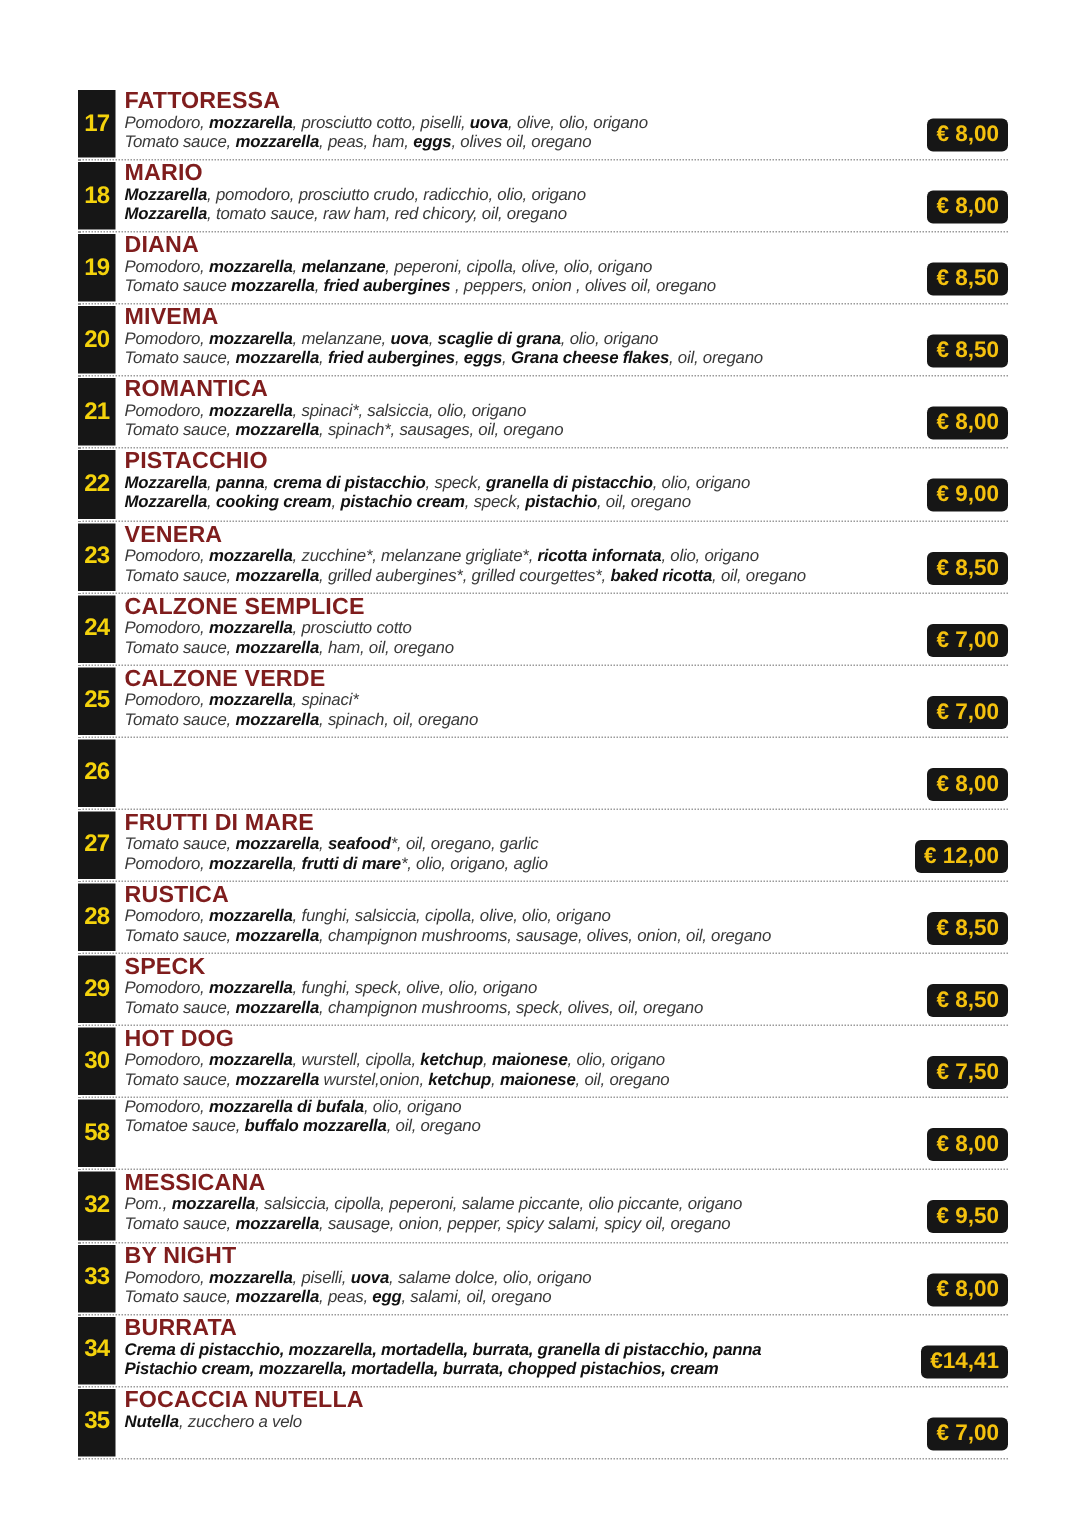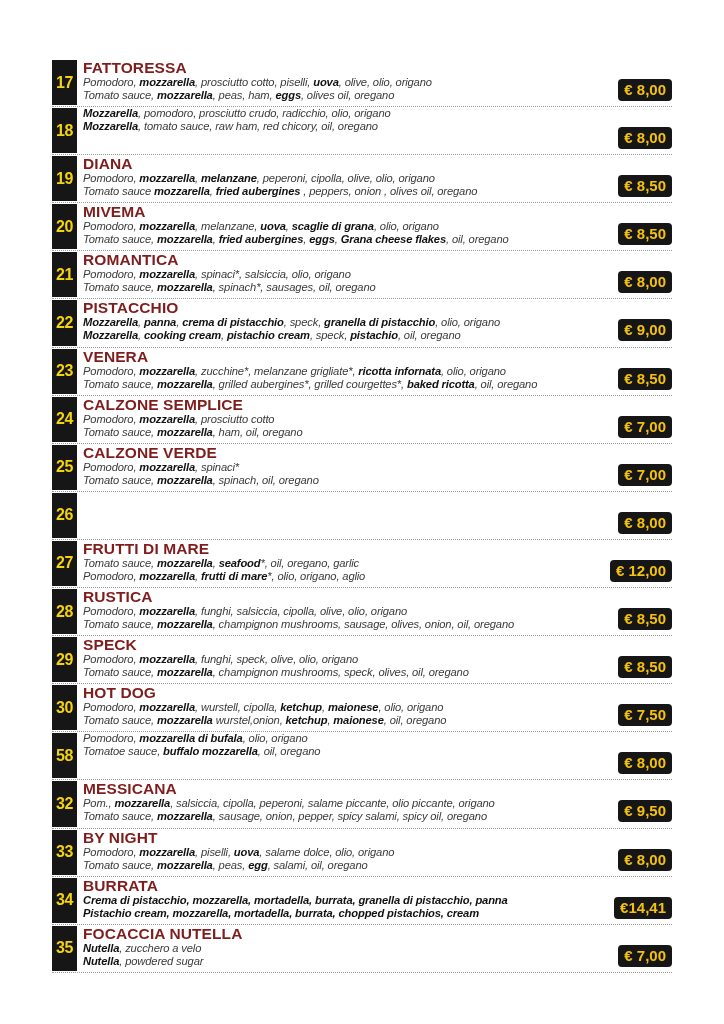--- a/index.html
+++ b/index.html
@@ -29,20 +29,21 @@
     <div class="content">
       <div class="title">FATTORESSA</div>
       <div class="line"><span>Pomodoro, </span><b>mozzarella</b><span>, prosciutto cotto, piselli, </span><b>uova</b><span>, olive, olio, origano</span></div>
       <div class="line"><span>Tomato sauce, </span><b>mozzarella</b><span>, peas, ham, </span><b>eggs</b><span>, olives oil, oregano</span></div>
     </div>
     <div class="price">€ 8,00</div>
   </div>
     <div class="row">
     <div class="num">18</div>
     <div class="content">
+      <div class="title">MARIO</div>
       <div class="line"><b>Mozzarella</b><span>, pomodoro, prosciutto crudo, radicchio, olio, origano</span></div>
       <div class="line"><b>Mozzarella</b><span>, tomato sauce, raw ham, red chicory, oil, oregano</span></div>
     </div>
     <div class="price">€ 8,00</div>
   </div>
     <div class="row">
     <div class="num">19</div>
     <div class="content">
       <div class="title">DIANA</div>
       <div class="line"><span>Pomodoro, </span><b>mozzarella</b><span>, </span><b>melanzane</b><span>, peperoni, cipolla, olive, olio, origano</span></div>
@@ -177,17 +178,16 @@
       <div class="line"><b>Crema di pistacchio, mozzarella, mortadella, burrata, granella di pistacchio, panna</b></div>
       <div class="line"><b>Pistachio cream, mozzarella, mortadella, burrata, chopped pistachios, cream</b></div>
     </div>
     <div class="price">€14,41</div>
   </div>
     <div class="row">
     <div class="num">35</div>
     <div class="content">
       <div class="title">FOCACCIA NUTELLA</div>
       <div class="line"><b>Nutella</b><span>, zucchero a velo</span></div>
-      <div class="line"><b>Nutella</b><span>, powdered sugar</span></div>
     </div>
     <div class="price">€ 7,00</div>
   </div>
   </div>
 
 </body></html>

